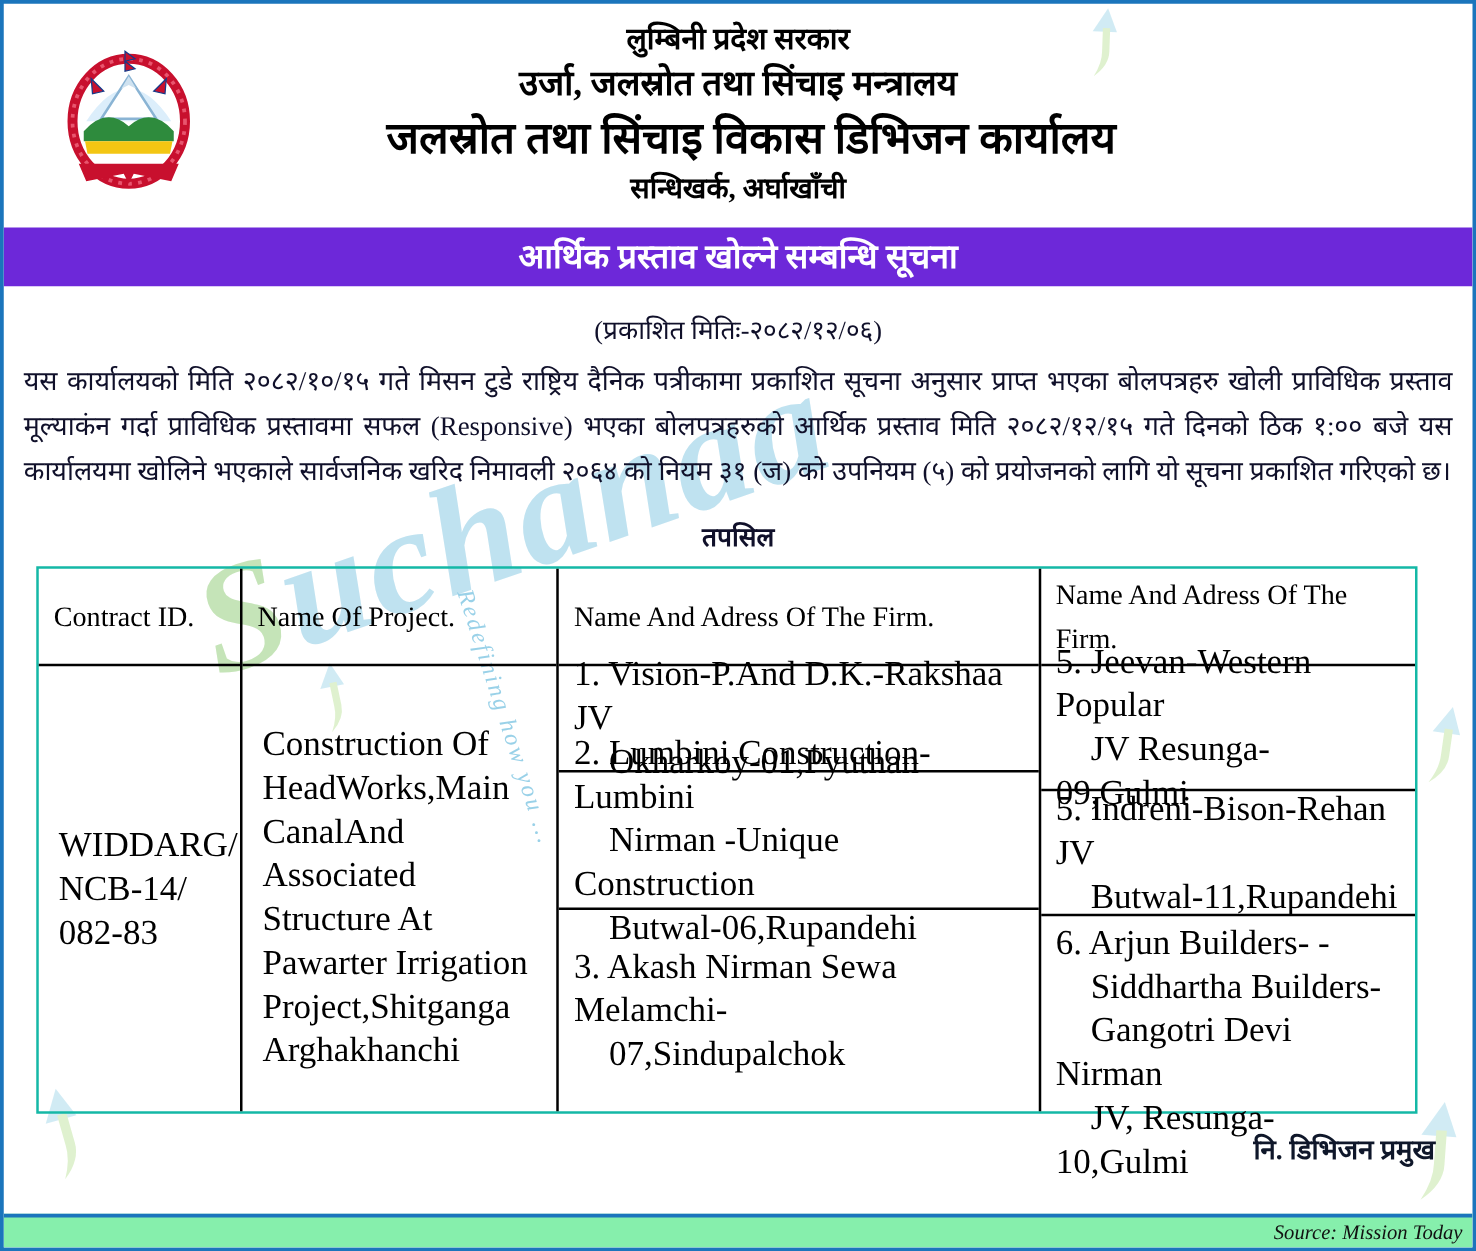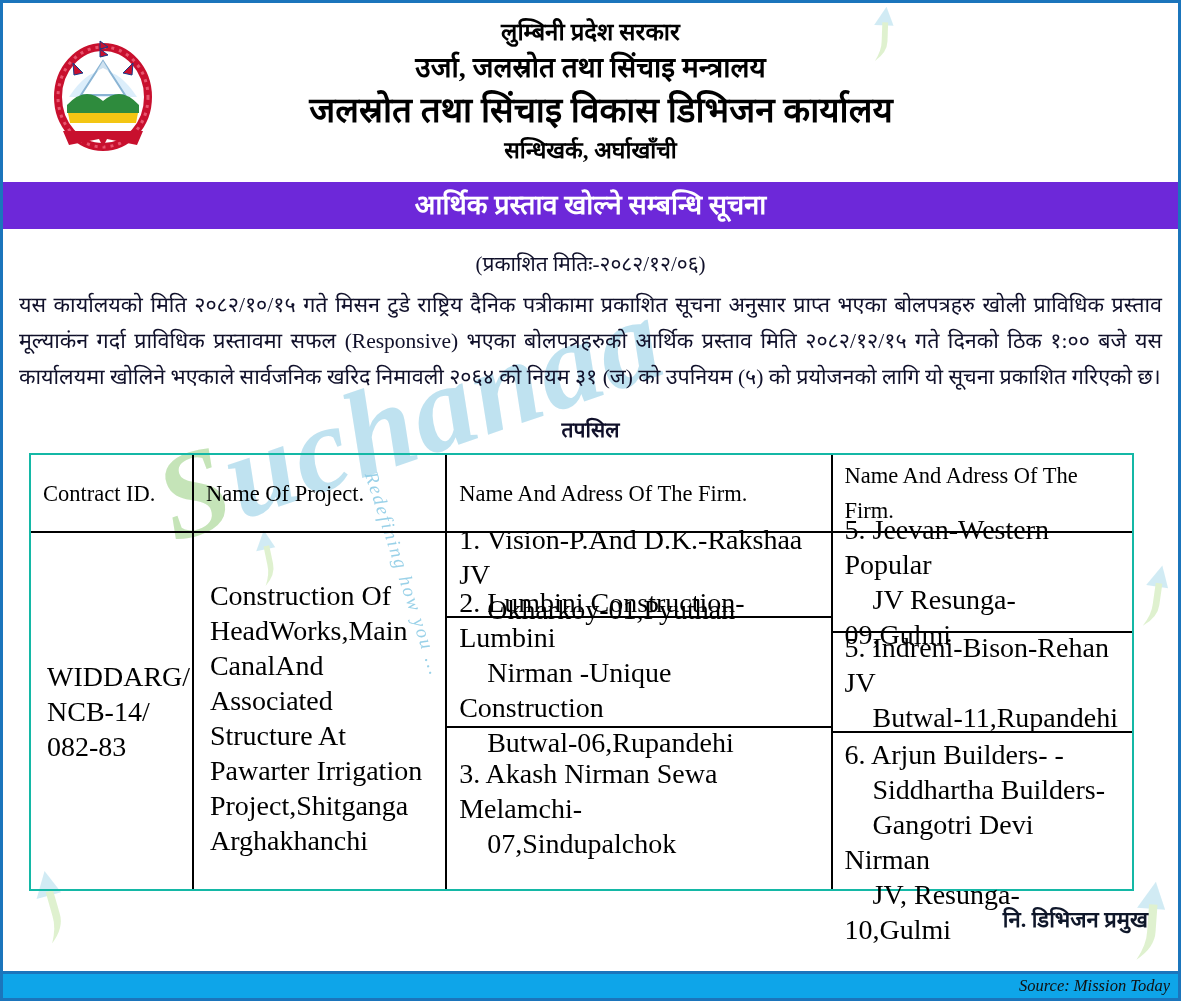--- a/index.html
+++ b/index.html
@@ -97,21 +97,21 @@
   .th { height: 78px; font-size: 22.5px; }
   .body-fill { flex: 1 1 auto; padding-left: 16px; }
   .fc1a { height: 85px; } .fc1b { height: 110px; } .fc1c { flex: 1 1 auto; }
   .fc2a { height: 100px; } .fc2b { height: 100px; } .fc2c { flex: 1 1 auto; }
 
   
   .signature { text-align: right; padding: 12px 30px 0 0; font-weight: bold; font-size: 22px; color: #0f172a; }
   .source-strip {
     flex: 0 0 auto; z-index: 1;
     border-top: 3px solid #1b75bc;
-    background: #0ea5e9;
+    background: #86efac;
     height: 27px;
     display: flex; align-items: center; justify-content: flex-end;
     padding-right: 8px;
     font-style: italic; font-size: 16.5px; color: #111;
     font-family: "Liberation Serif", serif;
   }
 </style>
 </head>
 <body>
 

